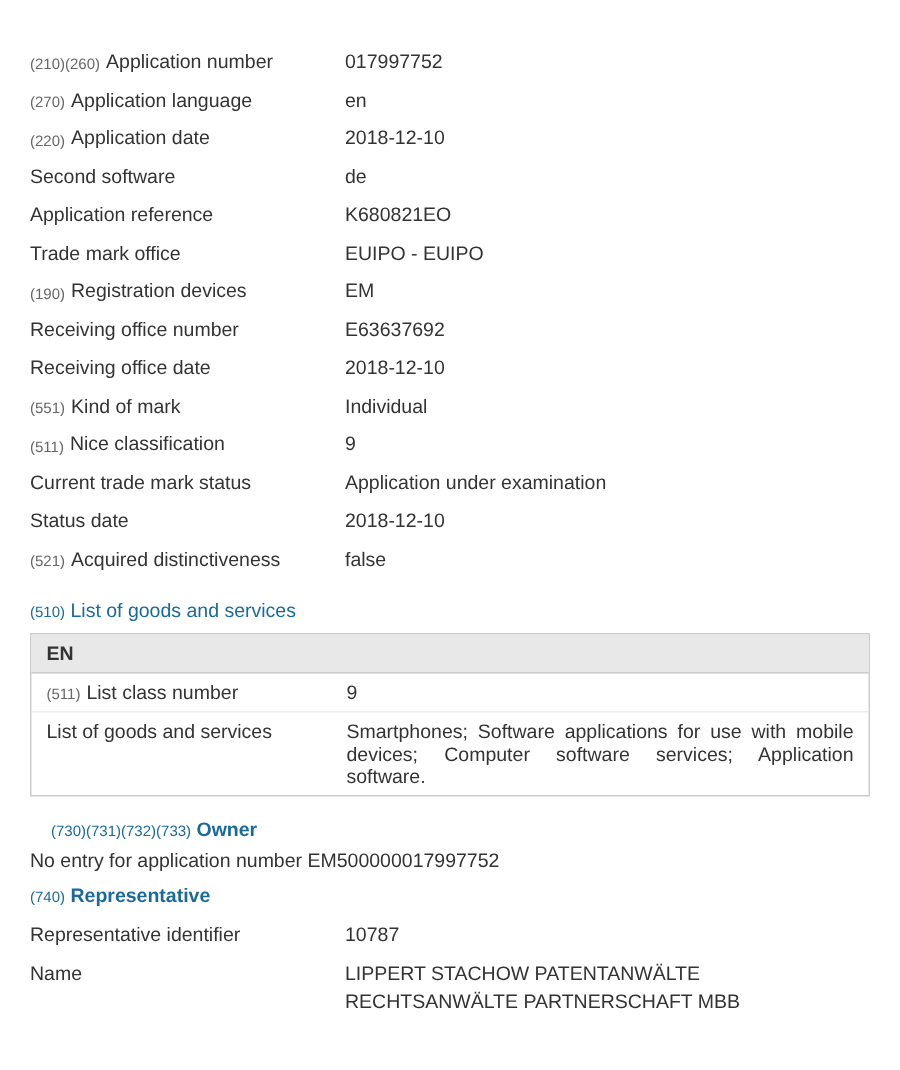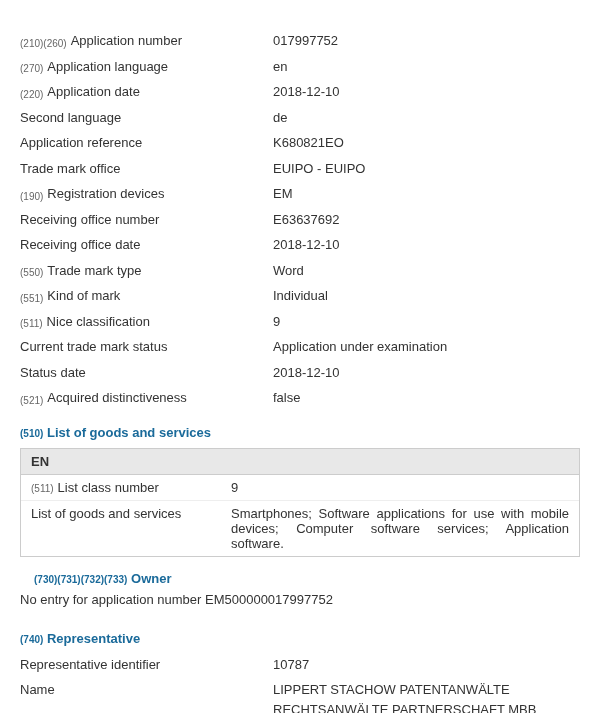--- a/index.html
+++ b/index.html
@@ -36,31 +36,30 @@
       gap: 4px;
     }
     .field-code {
       font-size: 10px;
       color: #666;
       font-style: normal;
     }
     .field-value {
       flex: 1;
       font-size: 13px;
-      margin-left: 43px;
     }
     .section-heading {
       margin-top: 14px;
       margin-bottom: 8px;
       font-size: 13px;
     }
     .section-heading a,
     .section-heading span {
       color: #1a6a9a;
-      font-weight: bold;
+      font-weight: normal;
     }
     .section-code {
       font-size: 10px;
       color: #666;
     }
     .table-wrapper {
       border: 1px solid #ccc;
       margin-bottom: 14px;
     }
     .table-header {
@@ -94,21 +93,21 @@
       font-size: 13px;
       text-align: justify;
     }
     .owner-section {
       margin-top: 8px;
       margin-bottom: 6px;
       margin-left: 14px;
     }
     .owner-note {
       font-size: 13px;
-      margin-bottom: 24px;
+      margin-bottom: 8px;
     }
     .rep-section {
       margin-top: 0;
       margin-bottom: 6px;
     }
   </style>
 </head>
 <body>
 
 <div class="page-title"></div>
@@ -130,21 +129,21 @@
     </div>
     <div class="field-row">
       <div class="field-label">
         <span class="field-code">(220)</span>
         <span>Application date</span>
       </div>
       <div class="field-value">2018-12-10</div>
     </div>
     <div class="field-row">
       <div class="field-label">
-        <span>Second language</span>
+        <span>Second software</span>
       </div>
       <div class="field-value">de</div>
     </div>
     <div class="field-row">
       <div class="field-label">
         <span>Application reference</span>
       </div>
       <div class="field-value">K680821EO</div>
     </div>
     <div class="field-row">
@@ -164,27 +163,20 @@
       <div class="field-label">
         <span>Receiving office number</span>
       </div>
       <div class="field-value">E63637692</div>
     </div>
     <div class="field-row">
       <div class="field-label">
         <span>Receiving office date</span>
       </div>
       <div class="field-value">2018-12-10</div>
-    </div>
-    <div class="field-row">
-      <div class="field-label">
-        <span class="field-code">(550)</span>
-        <span>Trade mark type</span>
-      </div>
-      <div class="field-value">Word</div>
     </div>
     <div class="field-row">
       <div class="field-label">
         <span class="field-code">(551)</span>
         <span>Kind of mark</span>
       </div>
       <div class="field-value">Individual</div>
     </div>
     <div class="field-row">
       <div class="field-label">

